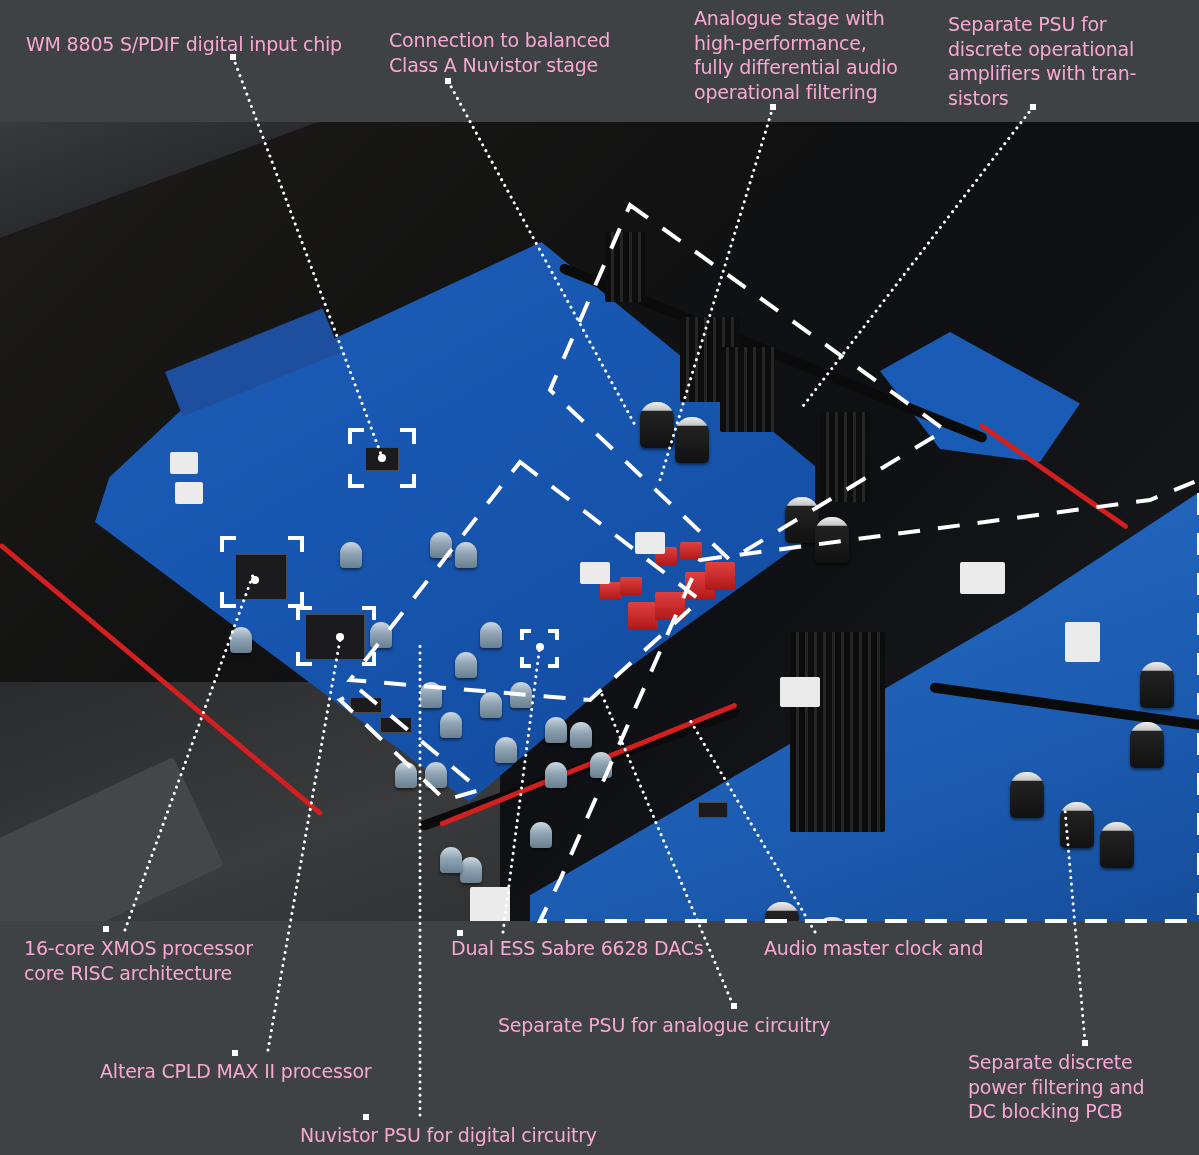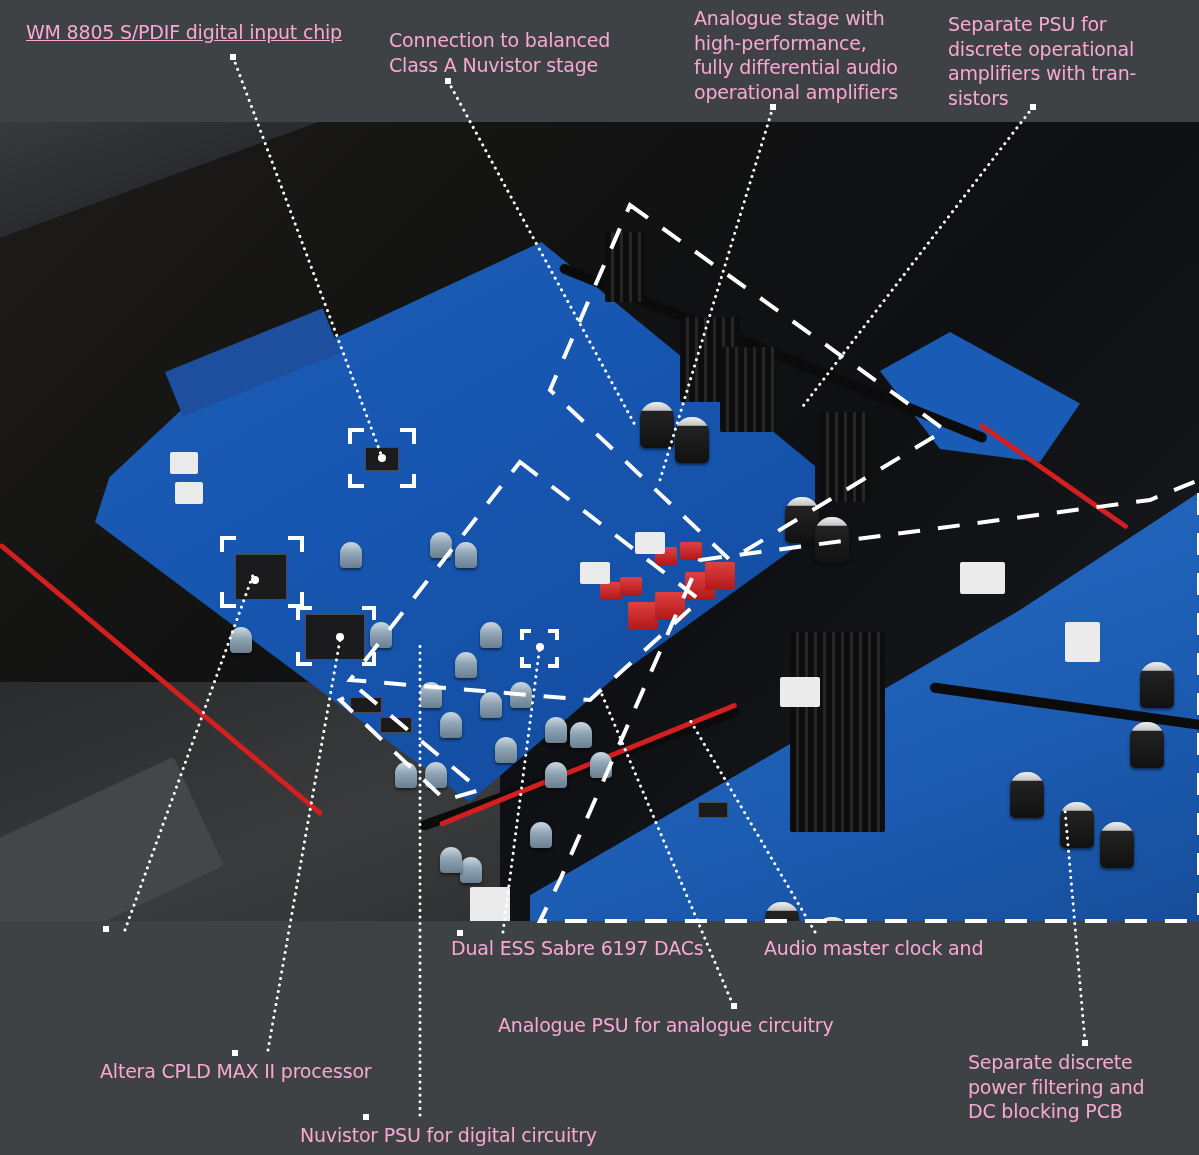--- a/index.html
+++ b/index.html
@@ -157,53 +157,55 @@
 
   <div class="cap big" style="left:1100px;top:700px;"></div>
   <div class="cap big" style="left:1140px;top:540px;"></div>
   <div class="cap big" style="left:1130px;top:600px;"></div>
 </div>
 
 <div class="panel panel-top"></div>
 
 <div class="panel panel-bottom"></div>
 
-<div class="label" style="left:26px;top:20px;text-decoration:underline;">
+<div class="label" style="left:26px;top:32px;">
   <span class="line">WM 8805 S/PDIF digital input chip</span>
 </div>
 <div class="label" style="left:389px;top:28px;">
   <span class="line">Connection to balanced</span>
   <span class="line">Class A Nuvistor stage</span>
 </div>
 <div class="label" style="left:694px;top:6px;">
   <span class="line">Analogue stage with</span>
   <span class="line">high-performance,</span>
   <span class="line">fully differential audio</span>
-  <span class="line">operational amplifiers</span>
+  <span class="line">operational filtering</span>
 </div>
 <div class="label" style="left:948px;top:12px;">
   <span class="line">Separate PSU for</span>
   <span class="line">discrete operational</span>
   <span class="line">amplifiers with tran-</span>
   <span class="line">sistors</span>
 </div>
 
 <div class="label" style="left:24px;top:936px;">
+  <span class="line">16-core XMOS processor</span>
+  <span class="line">core RISC architecture</span>
 </div>
 <div class="label" style="left:100px;top:1059px;">
   <span class="line">Altera CPLD MAX II processor</span>
 </div>
 <div class="label" style="left:300px;top:1123px;">
   <span class="line">Nuvistor PSU for digital circuitry</span>
 </div>
 <div class="label" style="left:451px;top:936px;">
-  <span class="line">Dual ESS Sabre 6197 DACs</span>
+  <span class="line">Dual ESS Sabre 6628 DACs</span>
 </div>
 <div class="label" style="left:498px;top:1013px;">
-  <span class="line">Analogue PSU for analogue circuitry</span>
+  <span class="line">Separate PSU for analogue circuitry</span>
 </div>
 <div class="label" style="left:764px;top:936px;">
   <span class="line">Audio master clock and</span>
 </div>
 <div class="label" style="left:968px;top:1050px;">
   <span class="line">Separate discrete</span>
   <span class="line">power filtering and</span>
   <span class="line">DC blocking PCB</span>
 </div>
 

